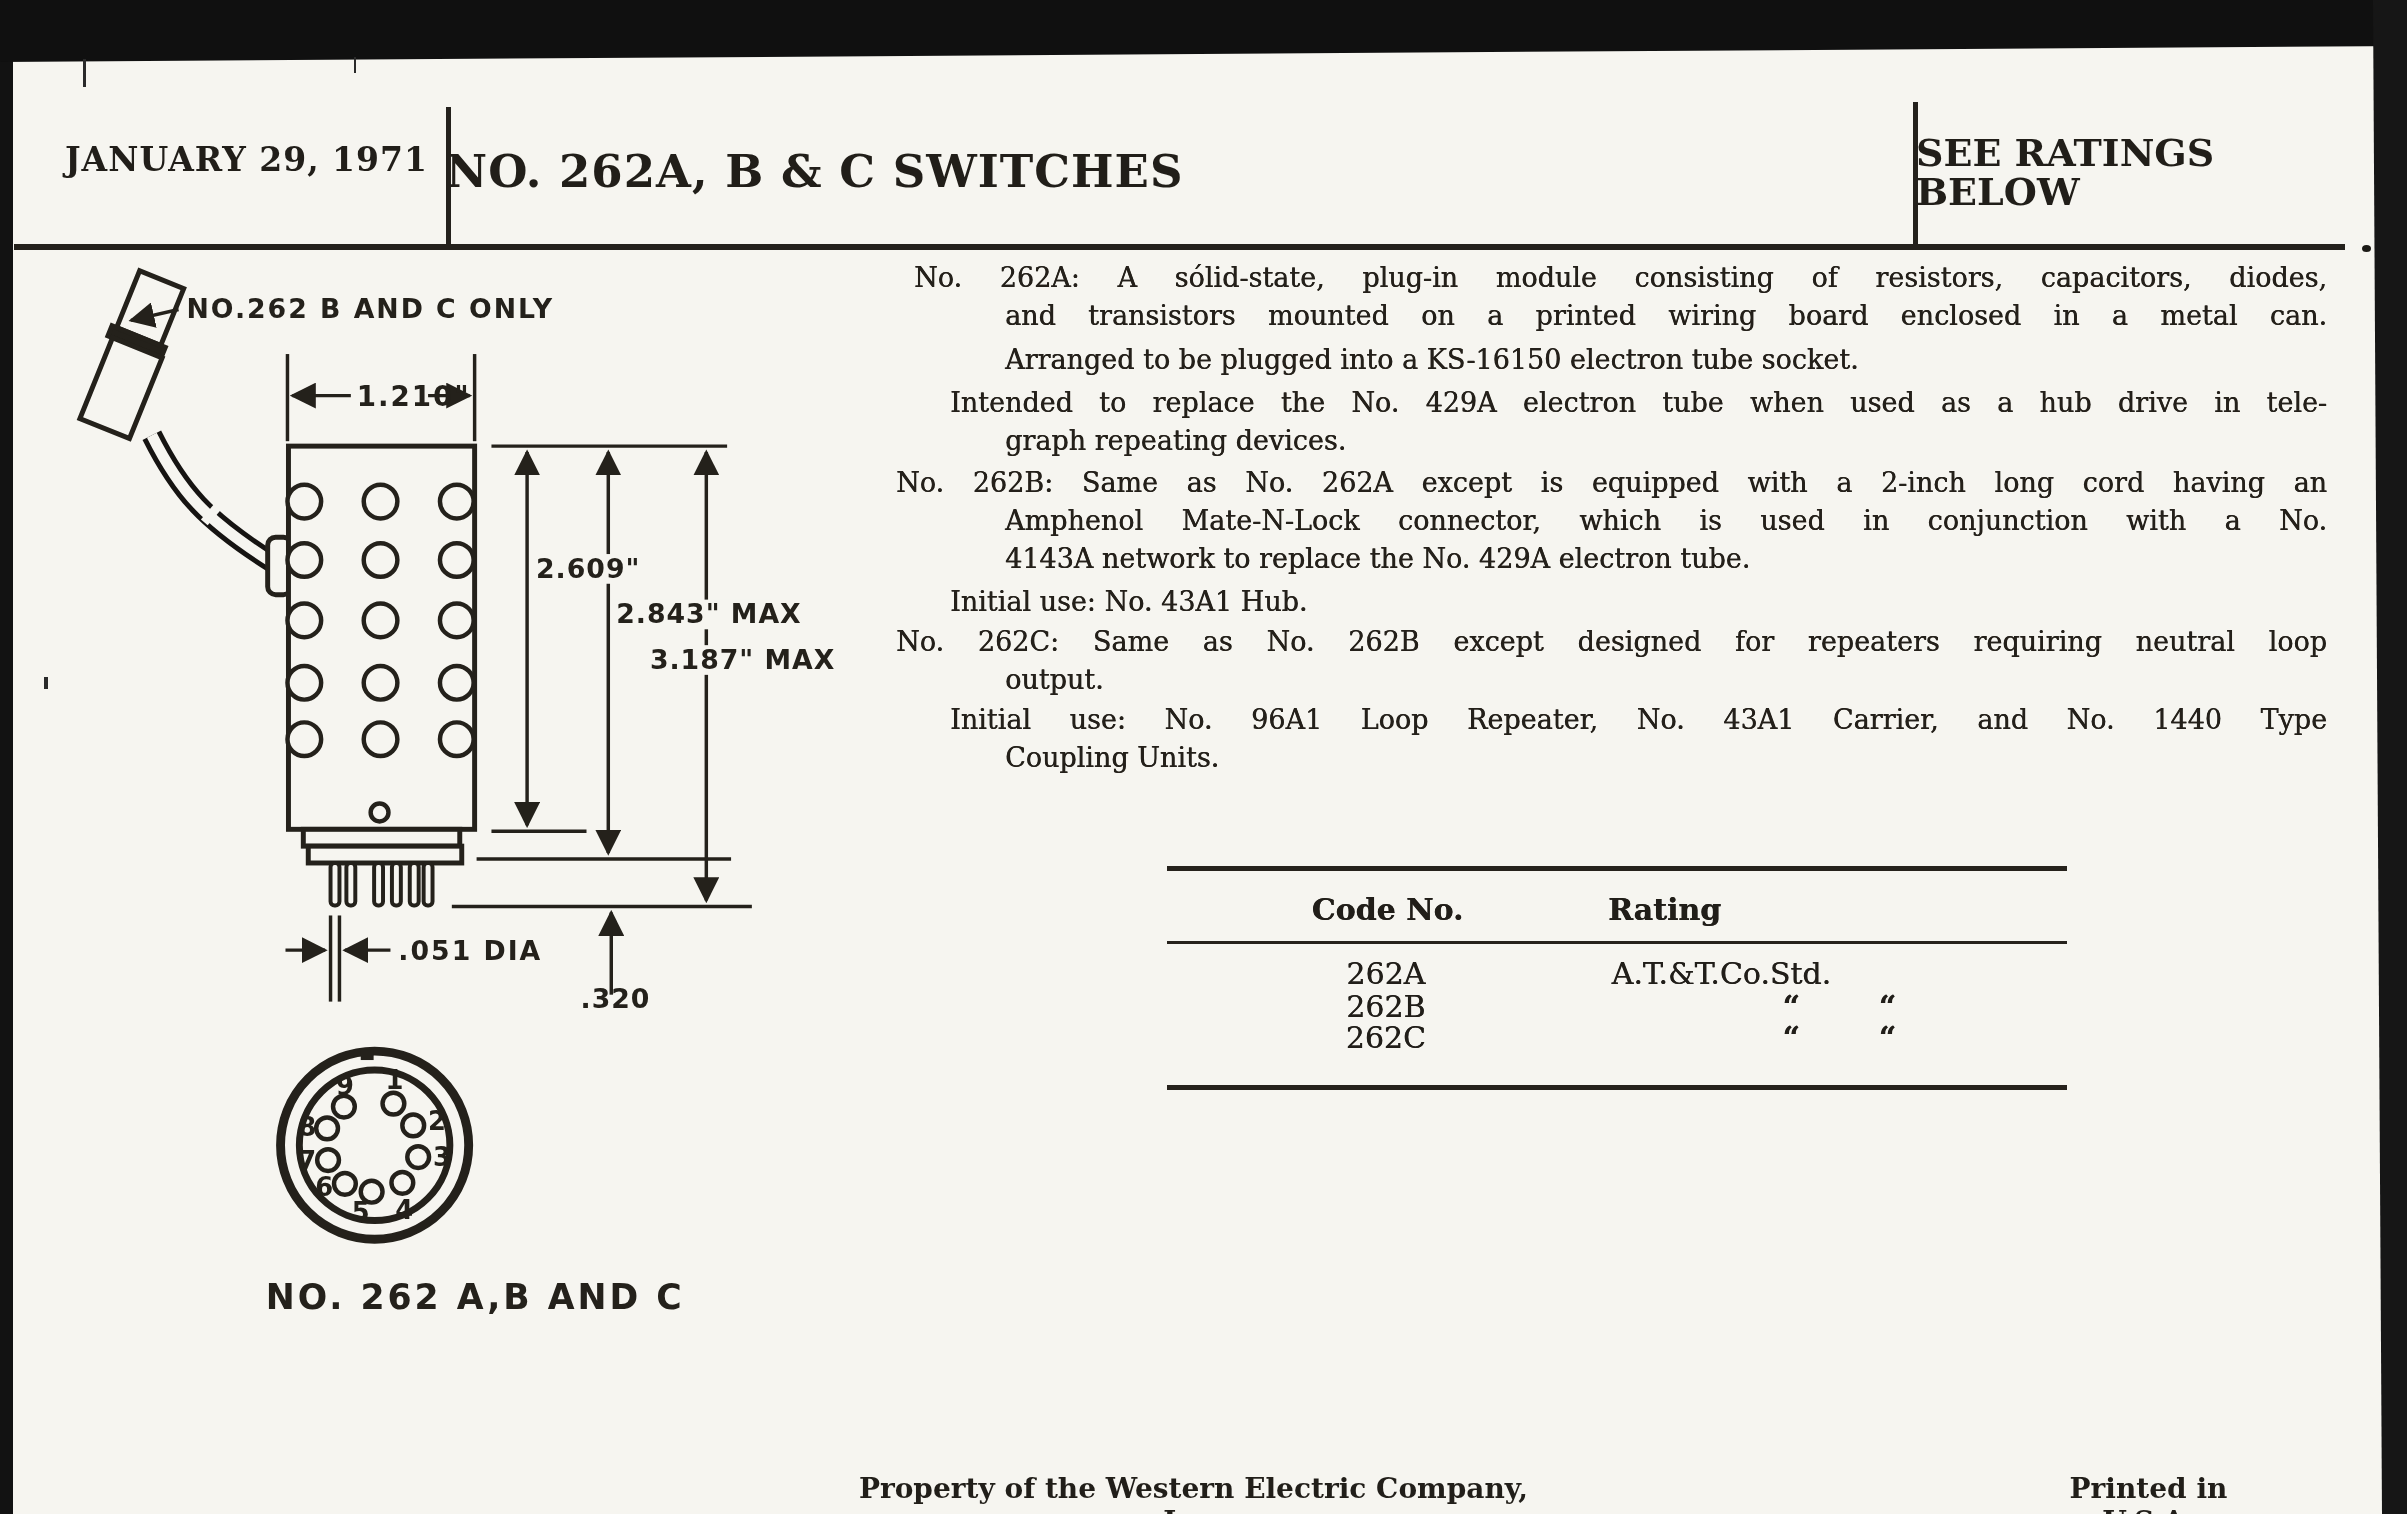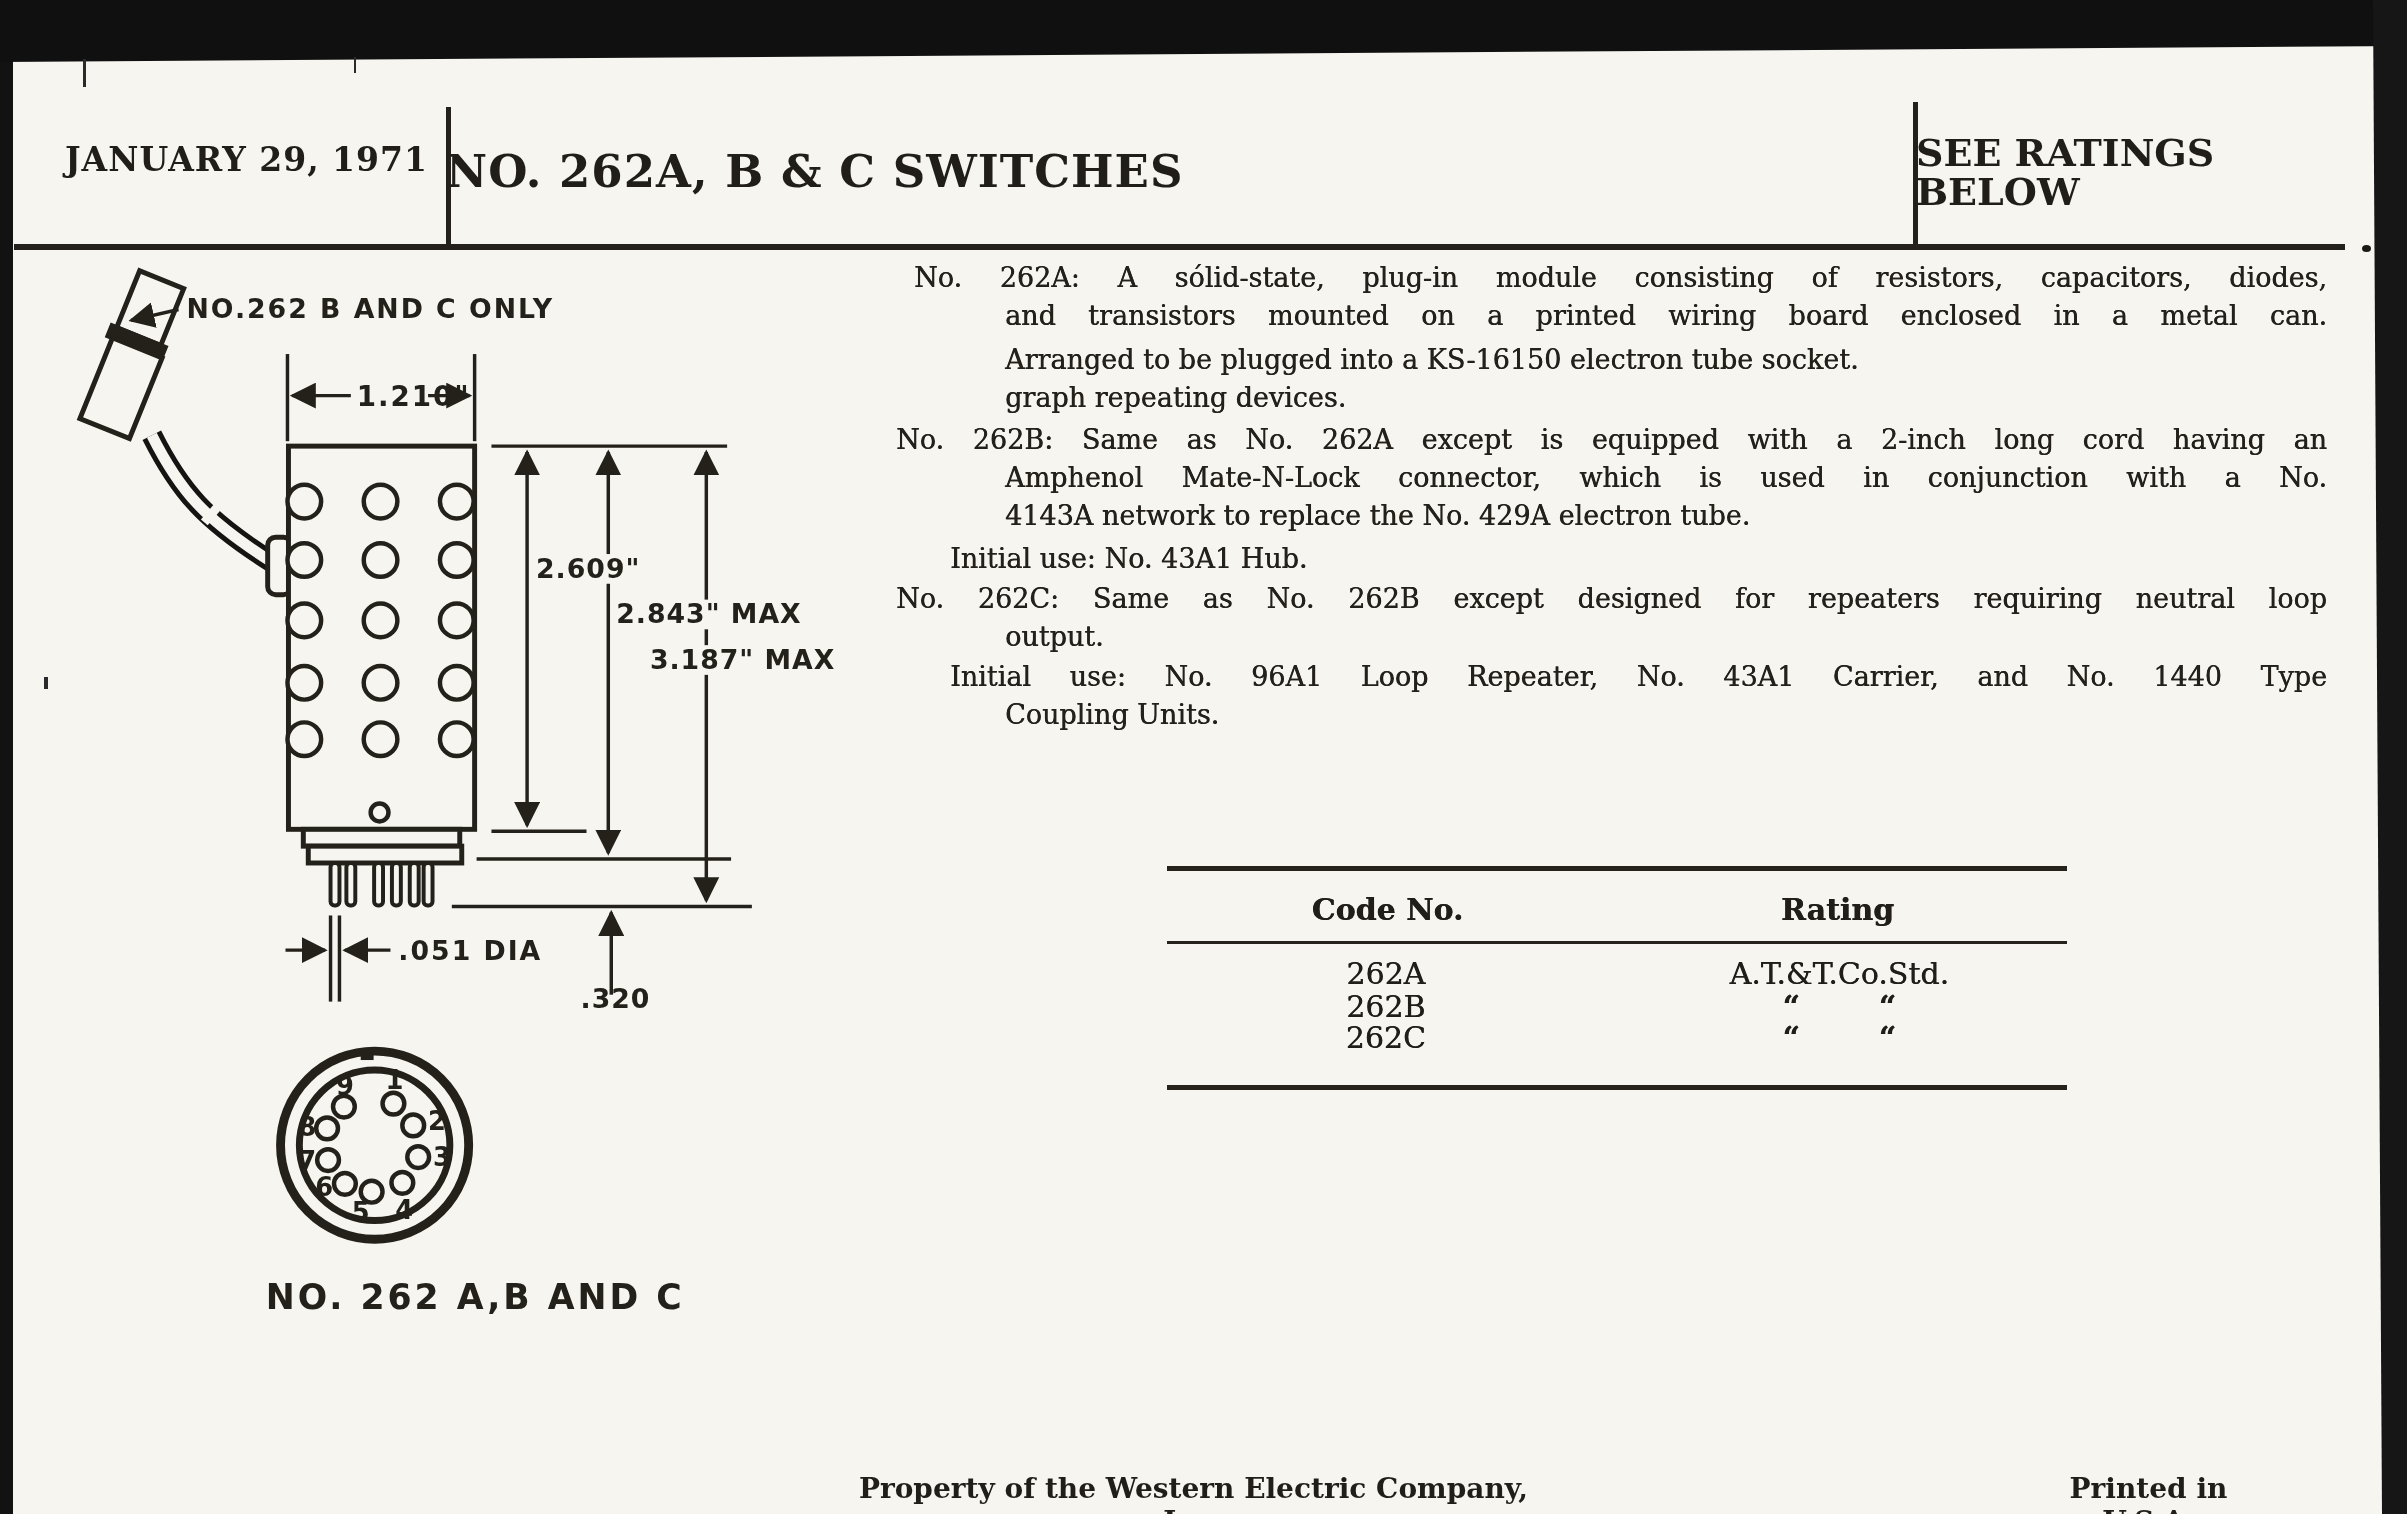--- a/index.html
+++ b/index.html
@@ -36,21 +36,21 @@
   .ln.last{text-align-last:left;}
 
   
   .rtable{position:absolute;left:1167px;top:866px;width:900px;height:230px;}
   .rt-line{position:absolute;left:0;width:900px;background:#26221c;}
   .rt-top{top:0;height:5px;}
   .rt-mid{top:75px;height:3px;}
   .rt-bot{top:219px;height:5px;}
   .rt-row{position:absolute;left:0;width:900px;display:flex;}
   .rt-cell-l{width:441px;text-align:center;}
-  .rt-cell-r{width:459px;text-align:center;}
+  .rt-cell-r{width:459px;}
   .rt-head{top:26px;font-size:30px;font-weight:700;text-shadow:0.4px 0 0 currentColor;}
   .rt-r1{top:91px;}
   .rt-r2{top:124px;}
   .rt-r3{top:155px;}
   .rt-data{font-size:30px;font-weight:500;line-height:33px;text-shadow:0.4px 0 0 currentColor;gap:7px;}
   .ditto-wrap{display:flex;justify-content:center;gap:79px;}
   .ditto{font-weight:bold;}
 
   
   .foot-left{position:absolute;left:842px;top:1472px;width:703px;text-align:center;
@@ -80,20 +80,21 @@
 </div>
 <div class="vrule v1"></div>
 <div class="vrule v2"></div>
 <div class="hrule"></div>
 <div class="rule-dot"></div>
 
 <div class="copy">
   <div class="ln" style="padding-left:0;margin-left:18px;">No. 262A:  A sólid-state, plug-in module consisting of resistors, capacitors, diodes,</div>
   <div class="ln" style="padding-left:109px;">and transistors mounted on a printed wiring board enclosed in a metal can.</div>
   <div class="ln last" style="padding-left:109px;margin-top:6px;">Arranged to be plugged into a KS-16150 electron tube socket.</div>
+  <div class="ln" style="padding-left:54px;margin-top:5px;">Intended to replace the No. 429A electron tube when used as a hub drive in tele-</div>
   <div class="ln last" style="padding-left:109px;">graph repeating devices.</div>
   <div class="ln" style="padding-left:0;margin-top:4px;">No. 262B:  Same as No. 262A except is equipped with a 2-inch long cord having an</div>
   <div class="ln" style="padding-left:109px;">Amphenol Mate-N-Lock connector, which is used in conjunction with a No.</div>
   <div class="ln last" style="padding-left:109px;">4143A network to replace the No. 429A electron tube.</div>
   <div class="ln last" style="padding-left:54px;margin-top:5px;">Initial use:  No. 43A1 Hub.</div>
   <div class="ln" style="padding-left:0;margin-top:2px;">No. 262C:  Same as No. 262B except designed for repeaters requiring neutral loop</div>
   <div class="ln last" style="padding-left:109px;">output.</div>
   <div class="ln" style="padding-left:54px;margin-top:2px;">Initial use:  No. 96A1 Loop Repeater, No. 43A1 Carrier, and No. 1440 Type</div>
   <div class="ln last" style="padding-left:109px;">Coupling Units.</div>
 </div>

